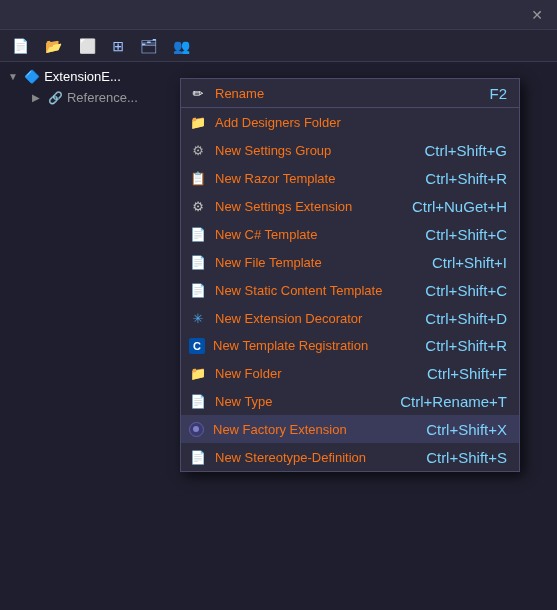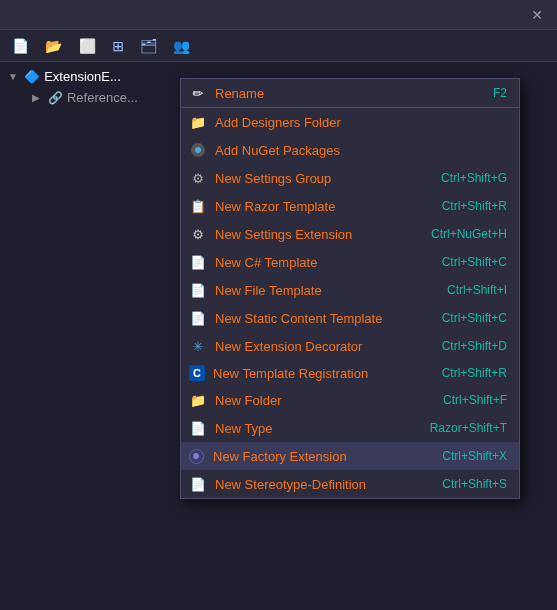--- a/index.html
+++ b/index.html
@@ -109,22 +109,22 @@
       justify-content: center;
       font-size: 13px;
       flex-shrink: 0;
     }
     .menu-item-label {
       flex: 1;
       font-size: 13px;
       color: #f97316;
     }
     .menu-item-shortcut {
-      font-size: 12px;
-      color: #14b8a6;
+      font-size: 15px;
+      color: #7dd3fc;
       margin-left: 16px;
     }
     .icon-c-blue { 
       background: #0050aa; 
       color: #fff; 
       font-size: 11px; 
       font-weight: bold; 
       border-radius: 2px;
       width: 16px;
       height: 16px;
@@ -165,29 +165,20 @@
     <div class="menu-item-icon" style="color:#ffffff; font-size: 13px;">✏</div>
     <span class="menu-item-label">Rename</span>
     <span class="menu-item-shortcut">F2</span>
   </div>
     <div class="menu-item separator-top">
     <div class="menu-item-icon" style="color:#4ca4e8; font-size: 13px;">📁</div>
     <span class="menu-item-label">Add Designers Folder</span>
 
   </div>
     <div class="menu-item">
-    <div class="menu-item-icon" style="position:relative;">
-      <div style="width:14px;height:14px;border-radius:50%;background:#555;display:flex;align-items:center;justify-content:center;">
-        <div style="width:6px;height:6px;border-radius:50%;background:#4ca4e8;"></div>
-      </div>
-    </div>
-    <span class="menu-item-label">Add NuGet Packages</span>
-
-  </div>
-    <div class="menu-item">
     <div class="menu-item-icon" style="color:#b0b0b0; font-size: 13px;">⚙</div>
     <span class="menu-item-label">New Settings Group</span>
     <span class="menu-item-shortcut">Ctrl+Shift+G</span>
   </div>
     <div class="menu-item">
     <div class="menu-item-icon" style="color:#c0c0c0; font-size: 13px;">📋</div>
     <span class="menu-item-label">New Razor Template</span>
     <span class="menu-item-shortcut">Ctrl+Shift+R</span>
   </div>
     <div class="menu-item">
@@ -221,21 +212,21 @@
     <span class="menu-item-shortcut">Ctrl+Shift+R</span>
   </div>
     <div class="menu-item">
     <div class="menu-item-icon" style="color:#e8b84b; font-size: 13px;">📁</div>
     <span class="menu-item-label">New Folder</span>
     <span class="menu-item-shortcut">Ctrl+Shift+F</span>
   </div>
     <div class="menu-item">
     <div class="menu-item-icon" style="color:#c0c0c0; font-size: 13px;">📄</div>
     <span class="menu-item-label">New Type</span>
-    <span class="menu-item-shortcut">Razor+Shift+T</span>
+    <span class="menu-item-shortcut">Ctrl+Rename+T</span>
   </div>
     <div class="menu-item highlighted">
     <div class="menu-item-icon">
       <div style="width:15px;height:15px;border-radius:50%;background:#3a3a70;border:1px solid #6060a0;display:flex;align-items:center;justify-content:center;">
         <div style="width:6px;height:6px;border-radius:50%;background:#8080c8;"></div>
       </div>
     </div>
     <span class="menu-item-label">New Factory Extension</span>
     <span class="menu-item-shortcut">Ctrl+Shift+X</span>
   </div>

